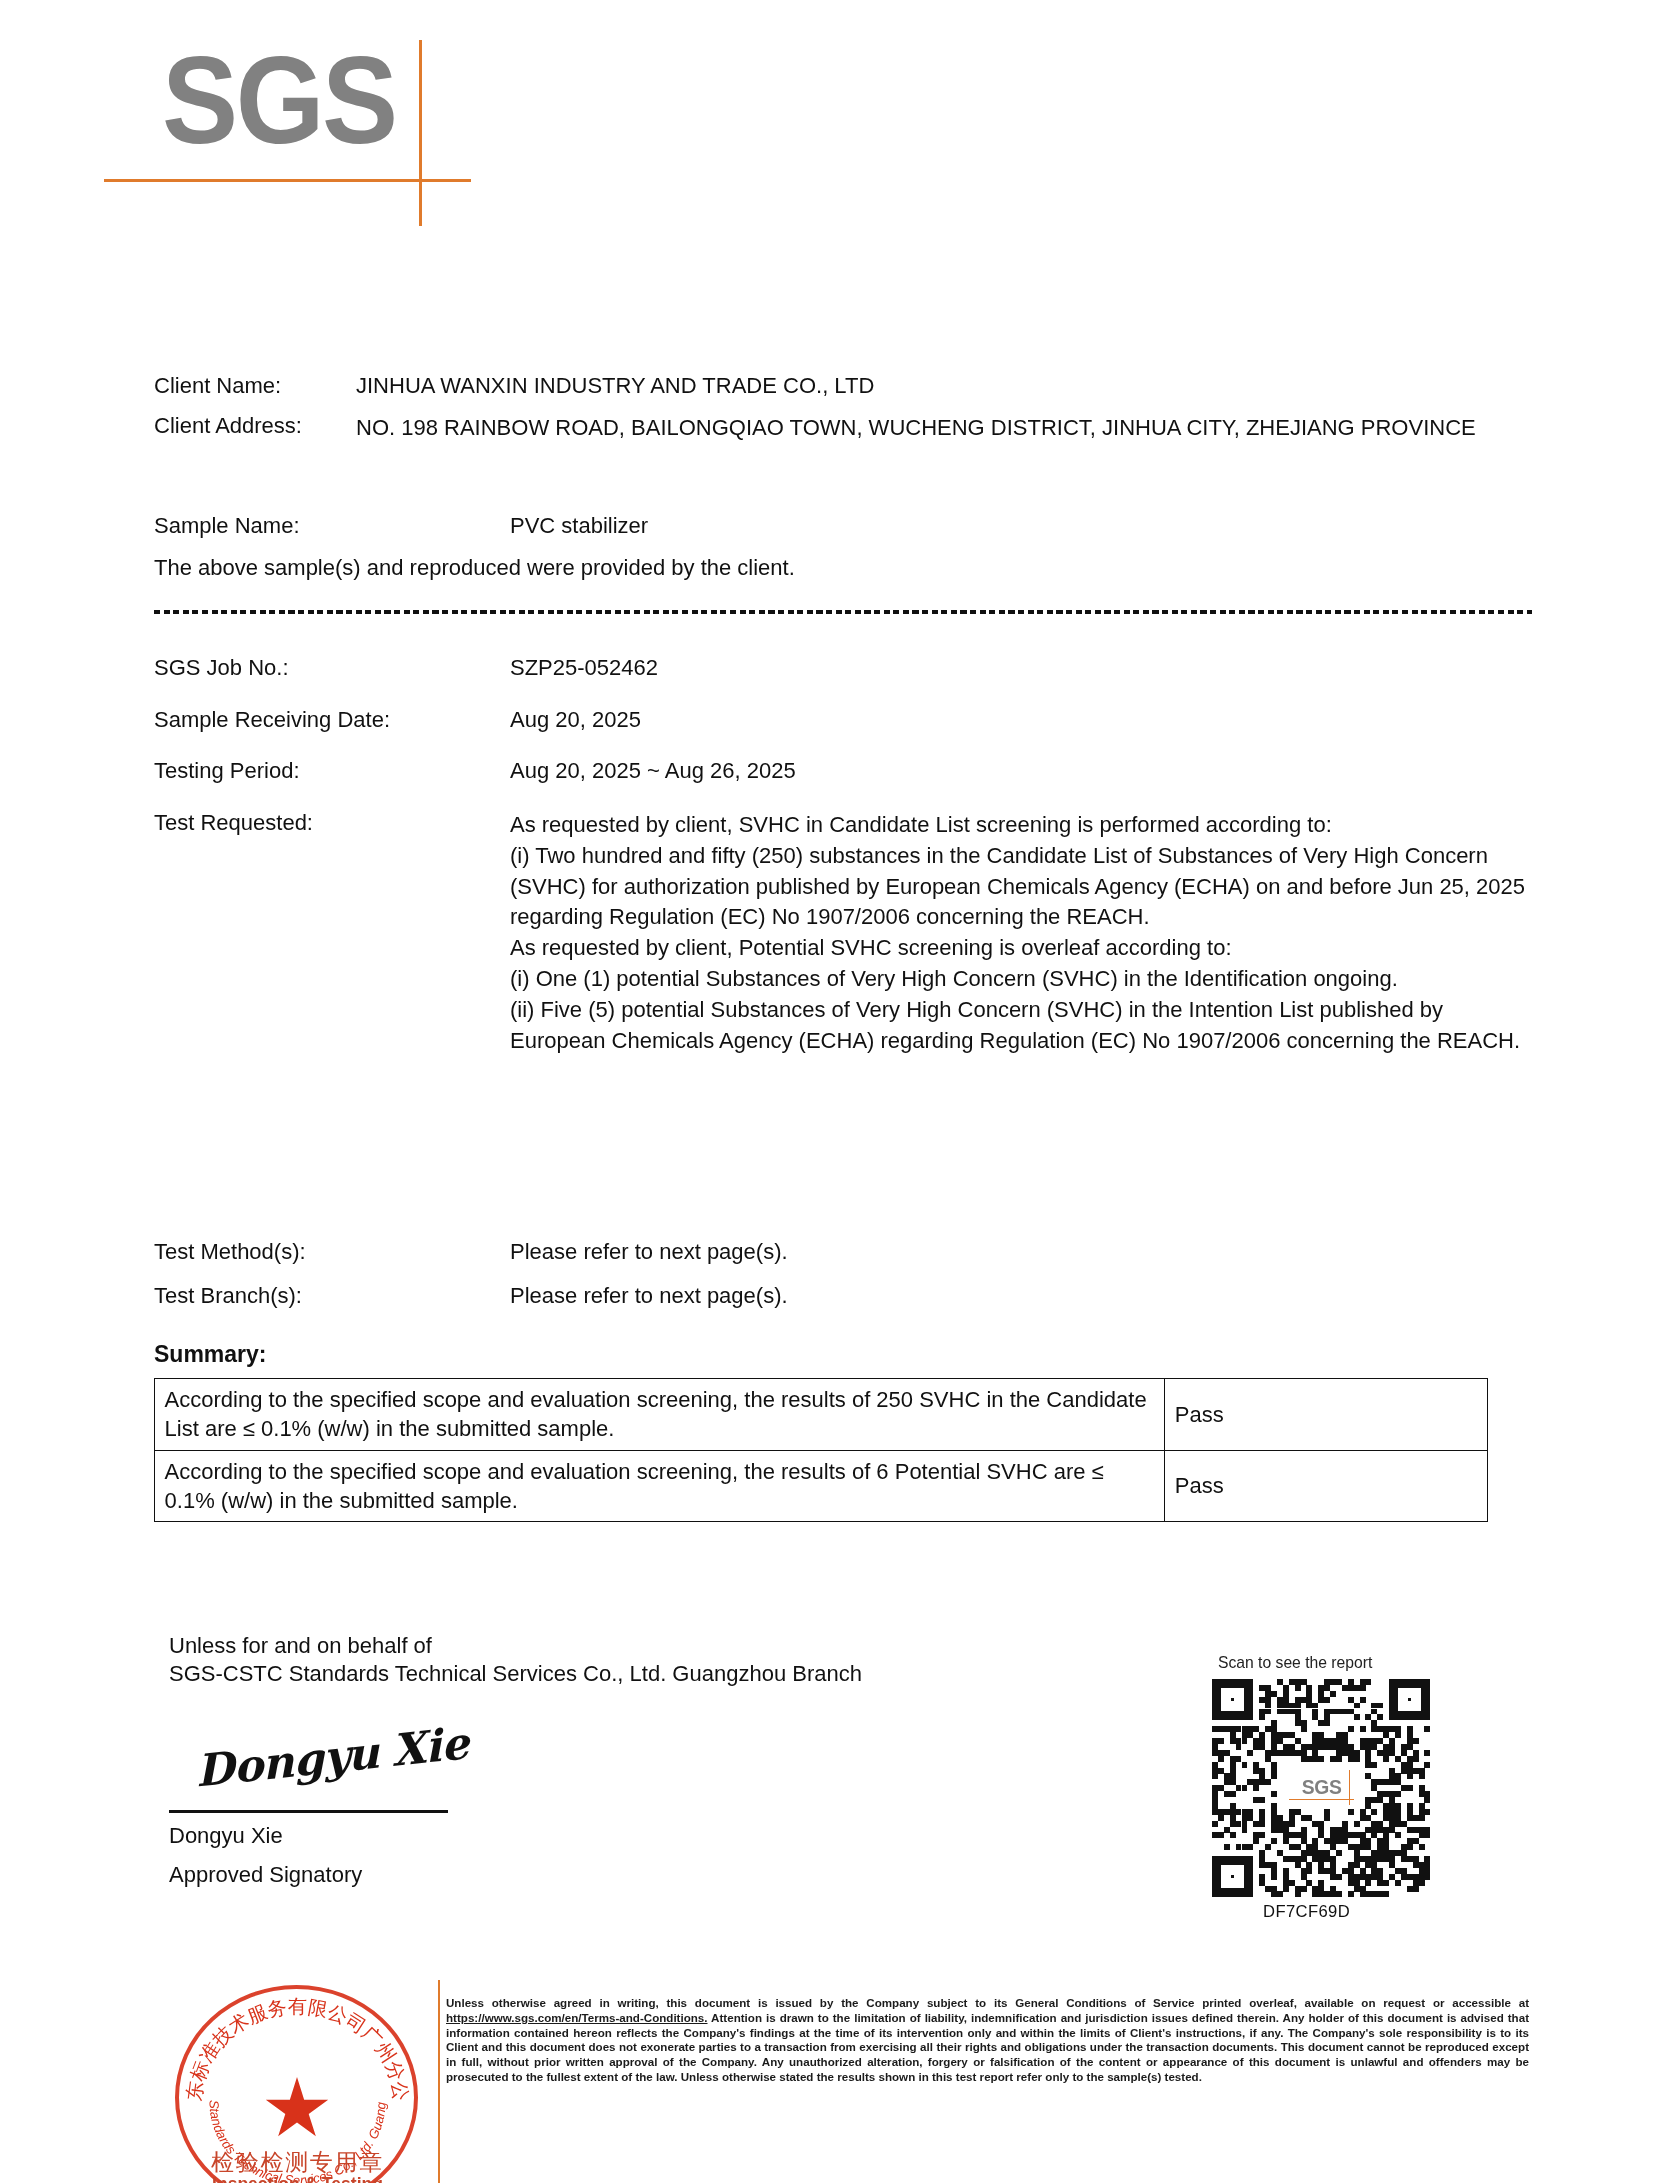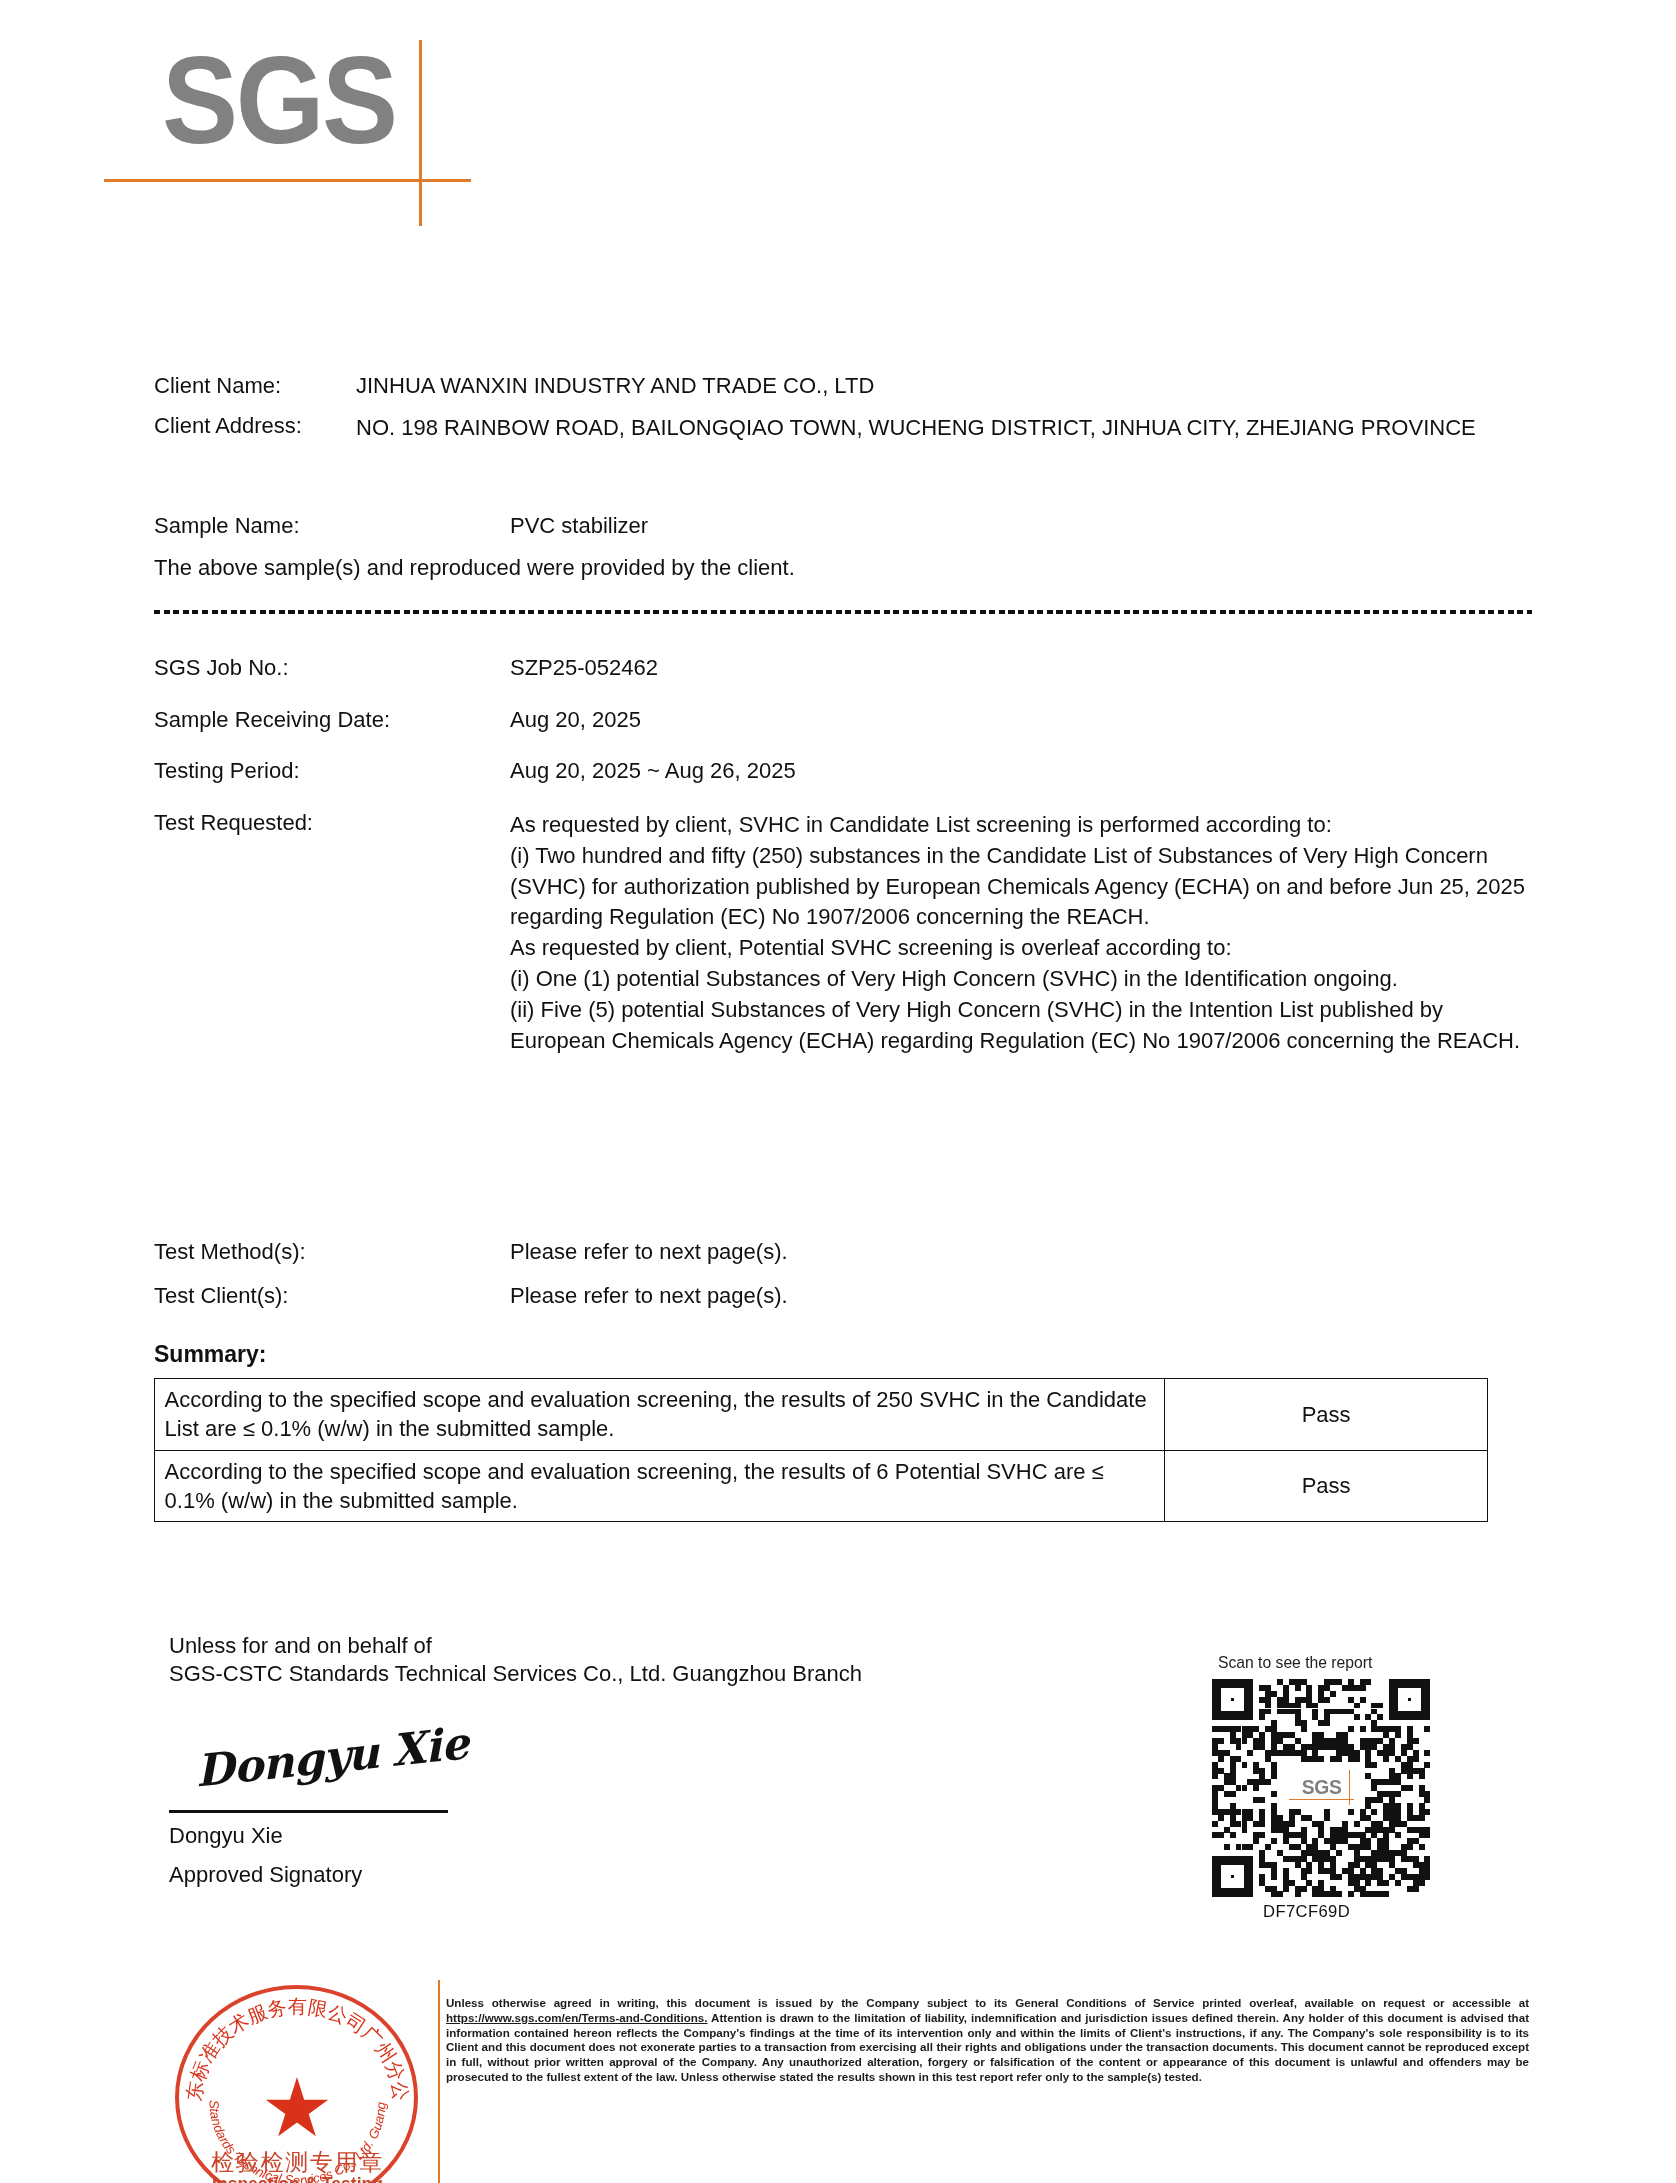--- a/index.html
+++ b/index.html
@@ -67,21 +67,21 @@
   .result-val{left:510px;top:1283px;}
 
   
   .summary-title{position:absolute;left:154px;top:1341px;font-size:23px;font-weight:700;}
   .summary-table{position:absolute;left:154px;top:1378px;width:1334px;border-collapse:collapse;}
   .summary-table td{
     border:1.3px solid #111;font-size:22px;line-height:1.33;
     padding:6.1px 9.6px;vertical-align:middle;
   }
   .summary-table td.txt{width:1002px;}
-  .summary-table td.verdict{width:306px;text-align:center;}
+  .summary-table td.verdict{width:306px;text-align:left;}
 
   
   .sig-line1{position:absolute;left:169px;top:1633px;font-size:22px;}
   .sig-line2{position:absolute;left:169px;top:1661px;font-size:22px;}
   .sig-script{
     position:absolute;left:199px;top:1731px;
     font-family:"DejaVu Serif",serif;font-style:italic;font-weight:700;
     font-size:44px;color:#111;transform:rotate(-6deg) skewX(-6deg);
     letter-spacing:-0.9px;
   }
@@ -171,21 +171,21 @@
     <p>As requested by client, SVHC in Candidate List screening is performed according to:</p>
     <p>(i) Two hundred and fifty (250) substances in the Candidate List of Substances of Very High Concern (SVHC) for authorization published by European Chemicals Agency (ECHA) on and before Jun 25, 2025 regarding Regulation (EC) No 1907/2006 concerning the REACH.</p>
     <p>As requested by client, Potential SVHC screening is overleaf according to:</p>
     <p>(i) One (1) potential Substances of Very High Concern (SVHC) in the Identification ongoing.</p>
     <p>(ii) Five (5) potential Substances of Very High Concern (SVHC) in the Intention List published by European Chemicals Agency (ECHA) regarding Regulation (EC) No 1907/2006 concerning the REACH.</p>
   </div>
 
   <div class="lbl method-lbl">Test Method(s):</div>
   <div class="val method-val">Please refer to next page(s).</div>
 
-  <div class="lbl result-lbl">Test Client(s):</div>
+  <div class="lbl result-lbl">Test Branch(s):</div>
   <div class="val result-val">Please refer to next page(s).</div>
 
   <div class="summary-title">Summary:</div>
   <table class="summary-table">
     <tbody>
       <tr>
         <td class="txt">According to the specified scope and evaluation screening, the results of 250 SVHC in the Candidate List are ≤ 0.1% (w/w) in the submitted sample.</td>
         <td class="verdict">Pass</td>
       </tr>
       <tr>

